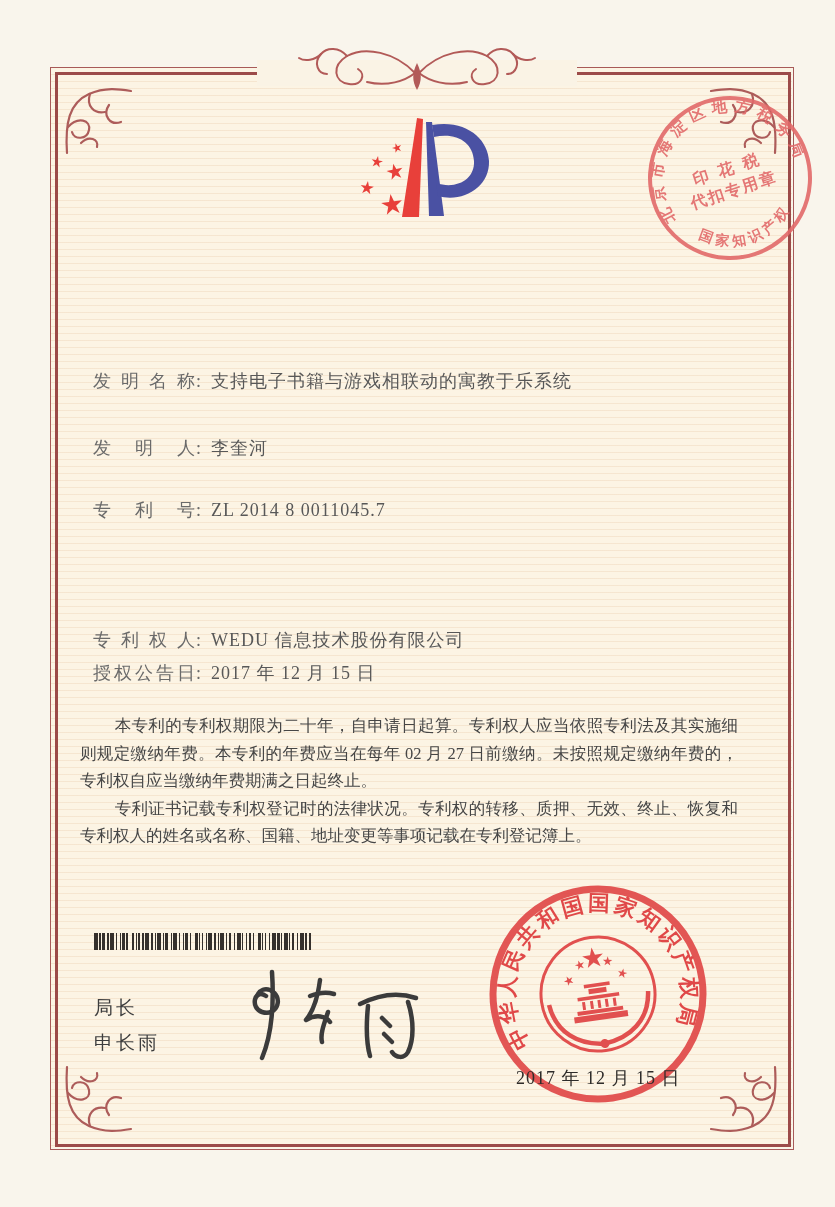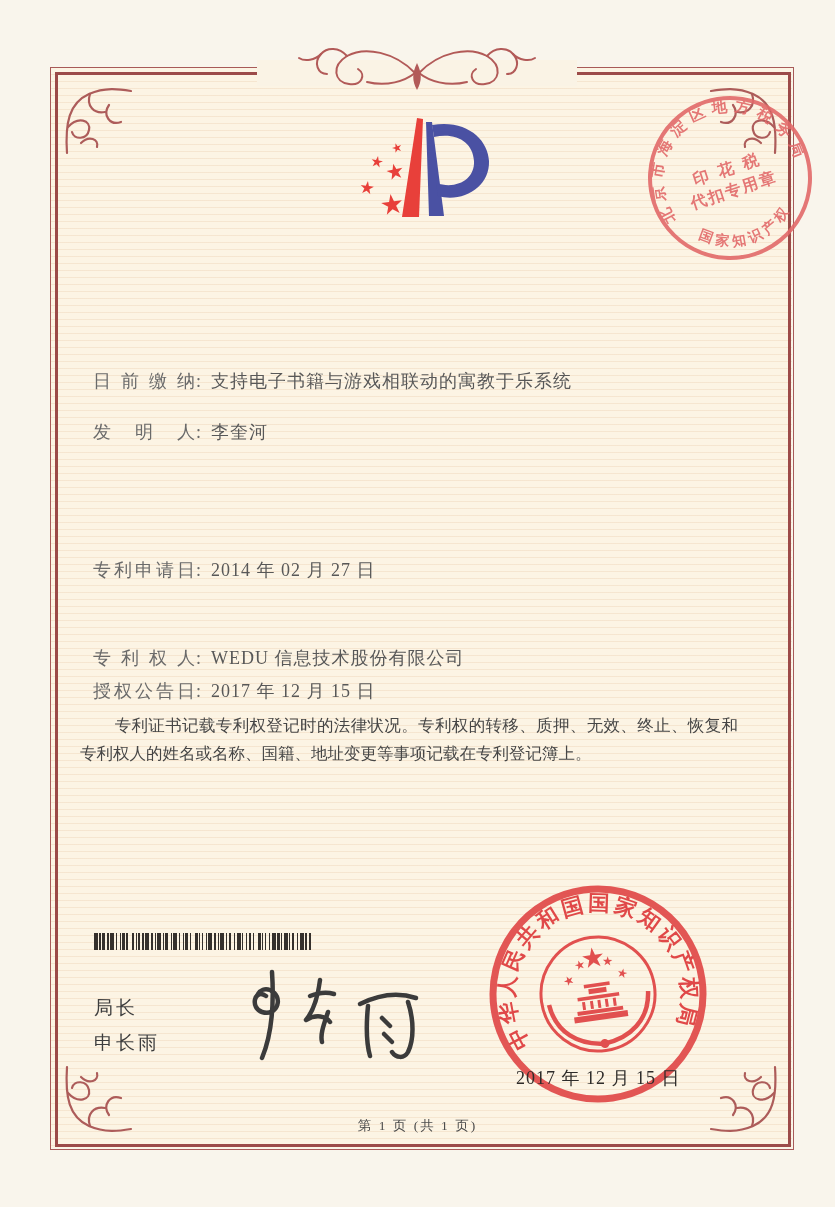--- a/index.html
+++ b/index.html
@@ -110,36 +110,37 @@
       <text font-size="14" letter-spacing="4" font-weight="bold">
         <textPath href="#tsBot" startOffset="8">国家知识产权局</textPath>
       </text>
       <text x="0" y="-4" text-anchor="middle" font-size="16" letter-spacing="3" font-weight="bold">印 花 税</text>
       <text x="0" y="18" text-anchor="middle" font-size="16" letter-spacing="2" font-weight="bold">代扣专用章</text>
     </g>
   </svg>
 
 
   <div class="abs field" style="top:369px">
-    <span class="flabel">日前缴纳</span><span class="fcolon">:</span><span class="fvalue">支持电子书籍与游戏相联动的寓教于乐系统</span>
-  </div>
-  <div class="abs field" style="top:420px">
+    <span class="flabel">发明名称</span><span class="fcolon">:</span><span class="fvalue">支持电子书籍与游戏相联动的寓教于乐系统</span>
+  </div>
+  <div class="abs field" style="top:436px">
     <span class="flabel">发明人</span><span class="fcolon">:</span><span class="fvalue">李奎河</span>
   </div>
-  <div class="abs field" style="top:558px">
-    <span class="flabel">专利申请日</span><span class="fcolon">:</span><span class="fvalue">2014 年 02 月 27 日</span>
-  </div>
-  <div class="abs field" style="top:646px">
+  <div class="abs field" style="top:498px">
+    <span class="flabel">专利号</span><span class="fcolon">:</span><span class="fvalue">ZL 2014 8 0011045.7</span>
+  </div>
+  <div class="abs field" style="top:628px">
     <span class="flabel">专利权人</span><span class="fcolon">:</span><span class="fvalue">WEDU 信息技术股份有限公司</span>
   </div>
-  <div class="abs field" style="top:679px">
+  <div class="abs field" style="top:661px">
     <span class="flabel">授权公告日</span><span class="fcolon">:</span><span class="fvalue">2017 年 12 月 15 日</span>
   </div>
 
   <div class="abs paras">
+    <p>本专利的专利权期限为二十年，自申请日起算。专利权人应当依照专利法及其实施细则规定缴纳年费。本专利的年费应当在每年 02 月 27 日前缴纳。未按照规定缴纳年费的，专利权自应当缴纳年费期满之日起终止。</p>
     <p>专利证书记载专利权登记时的法律状况。专利权的转移、质押、无效、终止、恢复和专利权人的姓名或名称、国籍、地址变更等事项记载在专利登记簿上。</p>
   </div>
 
   <div class="abs barcode">
       <i class="" style="width:4.050000000000001px"></i>
       <i class="sp" style="width:1.35px"></i>
       <i class="" style="width:1.35px"></i>
       <i class="sp" style="width:1.35px"></i>
       <i class="" style="width:2.7px"></i>
       <i class="sp" style="width:2.7px"></i>
@@ -295,15 +296,14 @@
         <rect x="-23" y="15" width="46" height="4"></rect>
         <rect x="-27" y="20" width="54" height="6"></rect>
         <path d="M-50 4 C -47 33, -26 48, 0 50 C 26 48, 47 33, 50 4" fill="none" stroke="#e04848" stroke-width="4.5"></path>
         <circle cy="50" r="4.5"></circle>
       </g>
     </g>
   </svg>
 
   <div class="abs seal-date">2017 年 12 月 15 日</div>
 
-  <div class="abs footer">第 1 页 (共 1 页)</div>
 
 </div>
 
 </body></html>

